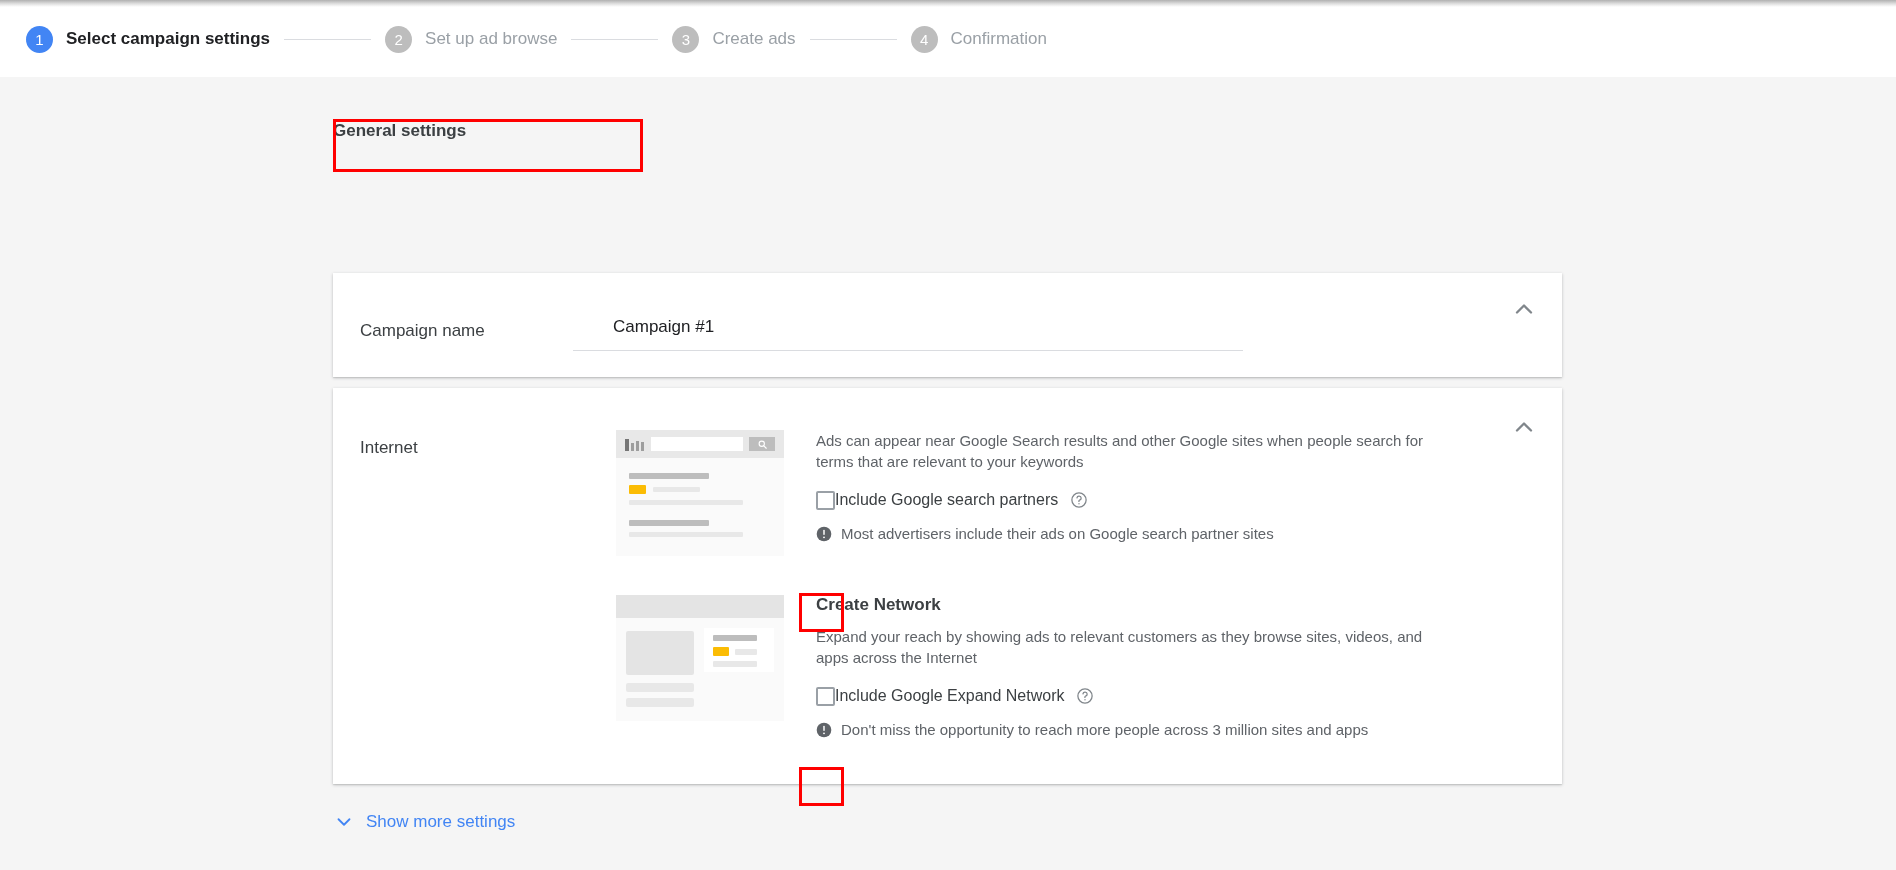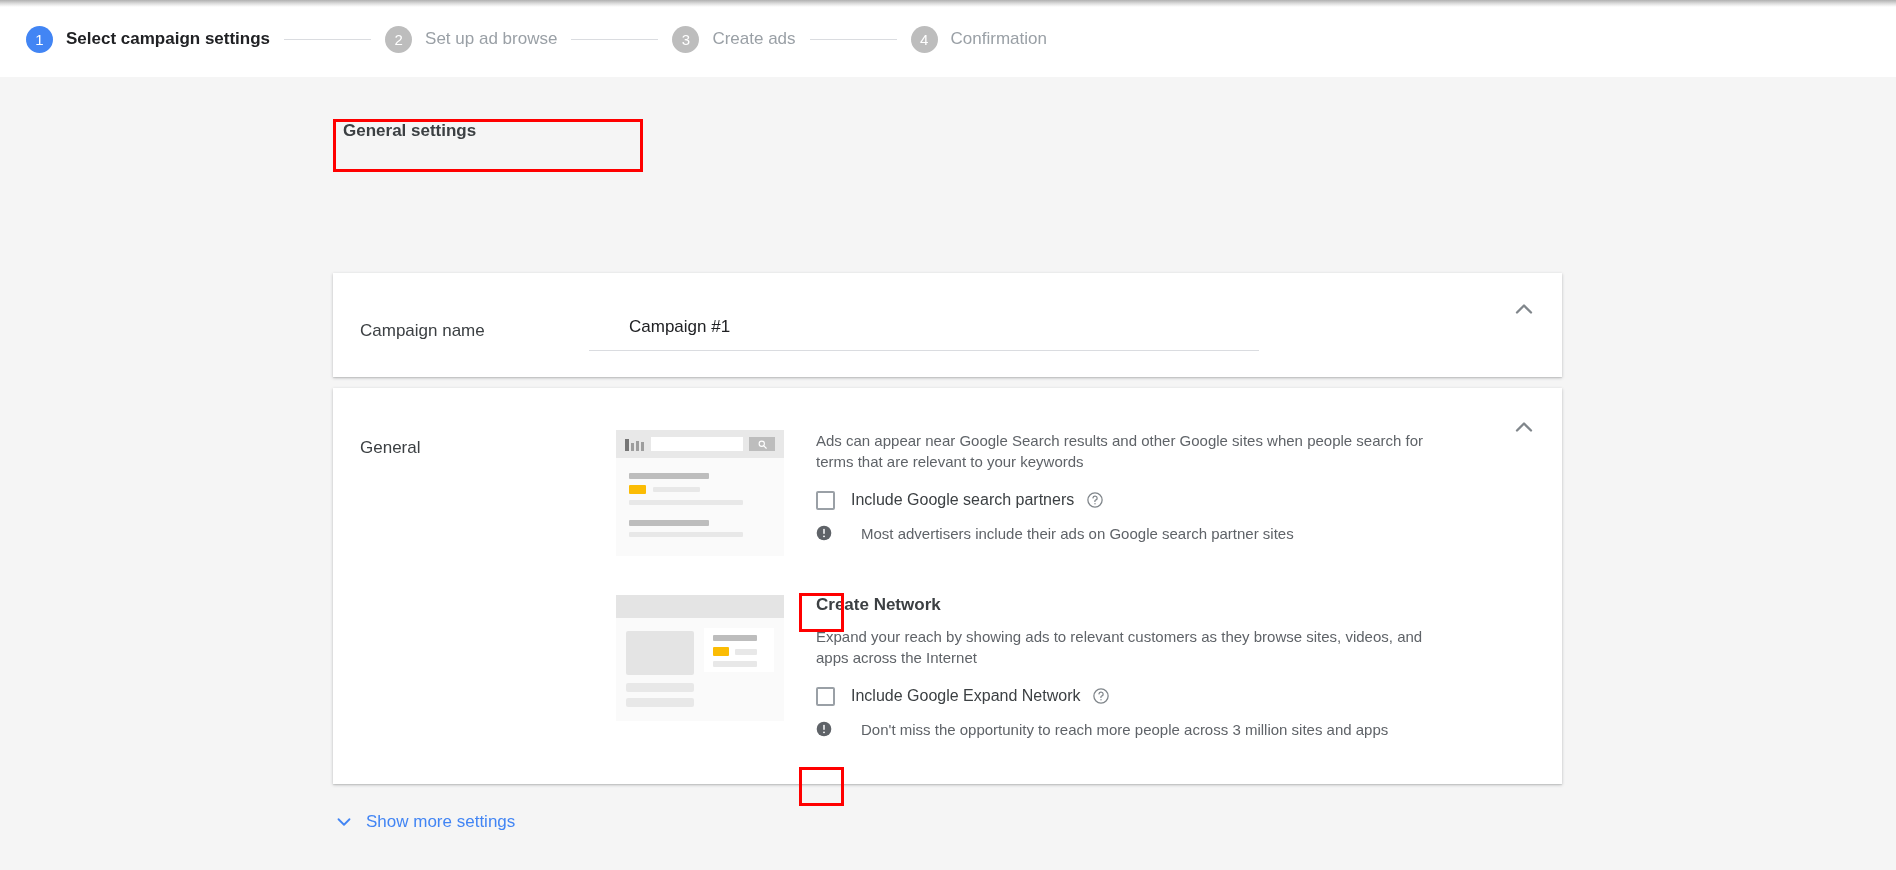--- a/index.html
+++ b/index.html
@@ -79,21 +79,21 @@
   
   .content {
     position: absolute;
     top: 77px; left: 0;
     width: 1896px;
     height: 793px;
     background: #f5f5f5;
   }
   .section-title {
     position: absolute;
-    left: 343px;
+    left: 333px;
     top: 44px;
     font-size: 17px;
     font-weight: bold;
     color: #3c4043;
   }
 
   .card {
     position: absolute;
     left: 333px;
     width: 1229px;
@@ -138,21 +138,21 @@
   
   .field-label {
     position: absolute;
     left: 27px;
     top: 48px;
     font-size: 17px;
     color: #3c4043;
   }
   .name-input-wrap {
     position: absolute;
-    left: 256px;
+    left: 240px;
     top: 28px;
     width: 670px;
     height: 54px;
   }
   .name-underline {
     position: absolute;
     left: 0;
     top: 49px;
     width: 670px;
     height: 1px;
@@ -270,36 +270,34 @@
   .checkbox {
     width: 19px; height: 19px;
     border: 2px solid #9aa0a6;
     border-radius: 2px;
     box-sizing: border-box;
     background: #ffffff;
     flex: none;
     cursor: pointer;
   }
   .check-label {
-    margin-left: 16px;
     font-size: 16px;
     color: #3c4043;
     white-space: nowrap;
   }
   .help-icon {
     margin-left: 12px;
     width: 18px; height: 18px;
     flex: none;
     cursor: pointer;
   }
   .net-note {
     display: flex;
-    align-items: flex-start;
+    align-items: flex-end;
     margin-top: 11px;
-    gap: 20px;
   }
   .info-icon { width: 16px; height: 16px; flex: none; }
   .note-text {
     margin-left: 9px;
     font-size: 15px;
     color: #5f6368;
     white-space: nowrap;
   }
   #redbox-search-cb {
     left: 799px; top: 516px; width: 45px; height: 39px;
@@ -368,21 +366,21 @@
       <input class="name-input" type="text" value="Campaign #1" style="">
     </div>
     <div class="chev" style="top:22px;">
       <svg width="28" height="28" viewBox="0 0 24 24" fill="none" stroke="#80868b" stroke-width="2" stroke-linecap="round" stroke-linejoin="round">
         <polyline points="6 15 12 9 18 15"></polyline>
       </svg>
     </div>
   </div>
 
   <div class="card" id="card-net">
-    <div class="net-label">General</div>
+    <div class="net-label">Internet</div>
     <div class="chev" style="top:25px;">
       <svg width="28" height="28" viewBox="0 0 24 24" fill="none" stroke="#80868b" stroke-width="2" stroke-linecap="round" stroke-linejoin="round">
         <polyline points="6 15 12 9 18 15"></polyline>
       </svg>
     </div>
 
     <div class="net-block" id="net-search">
 
       <div class="thumb">
         <div class="th-sbar"></div>

